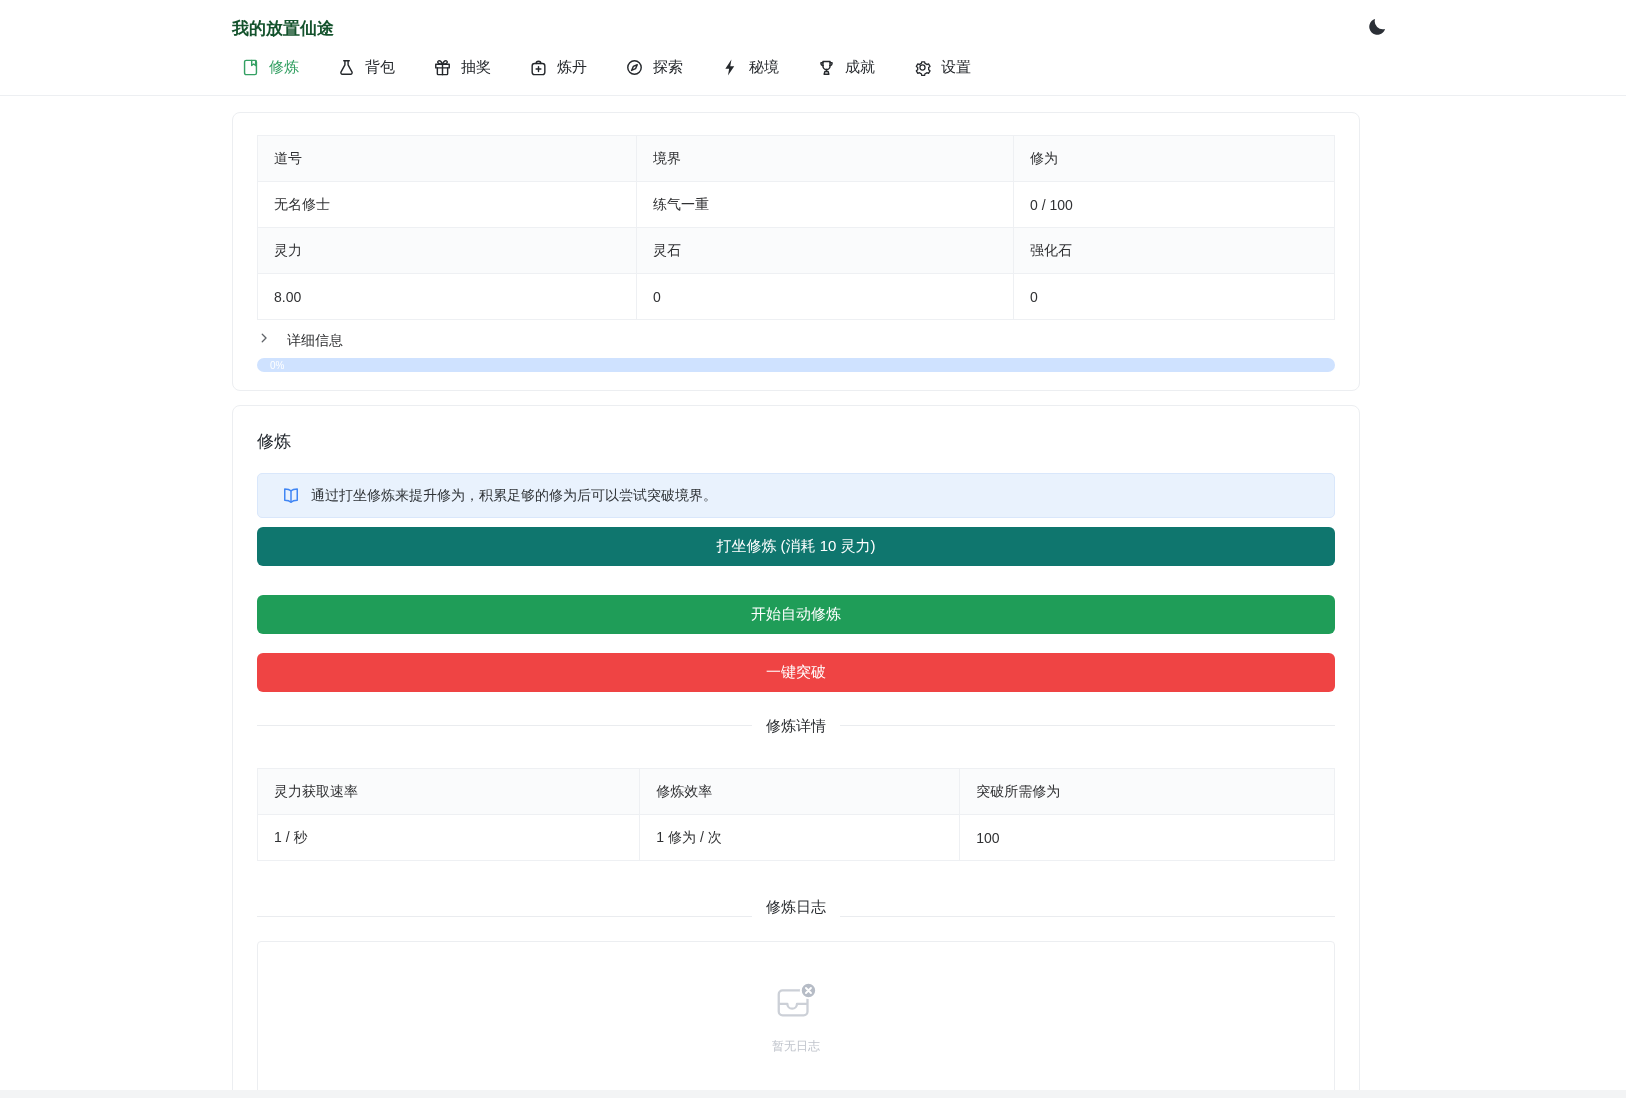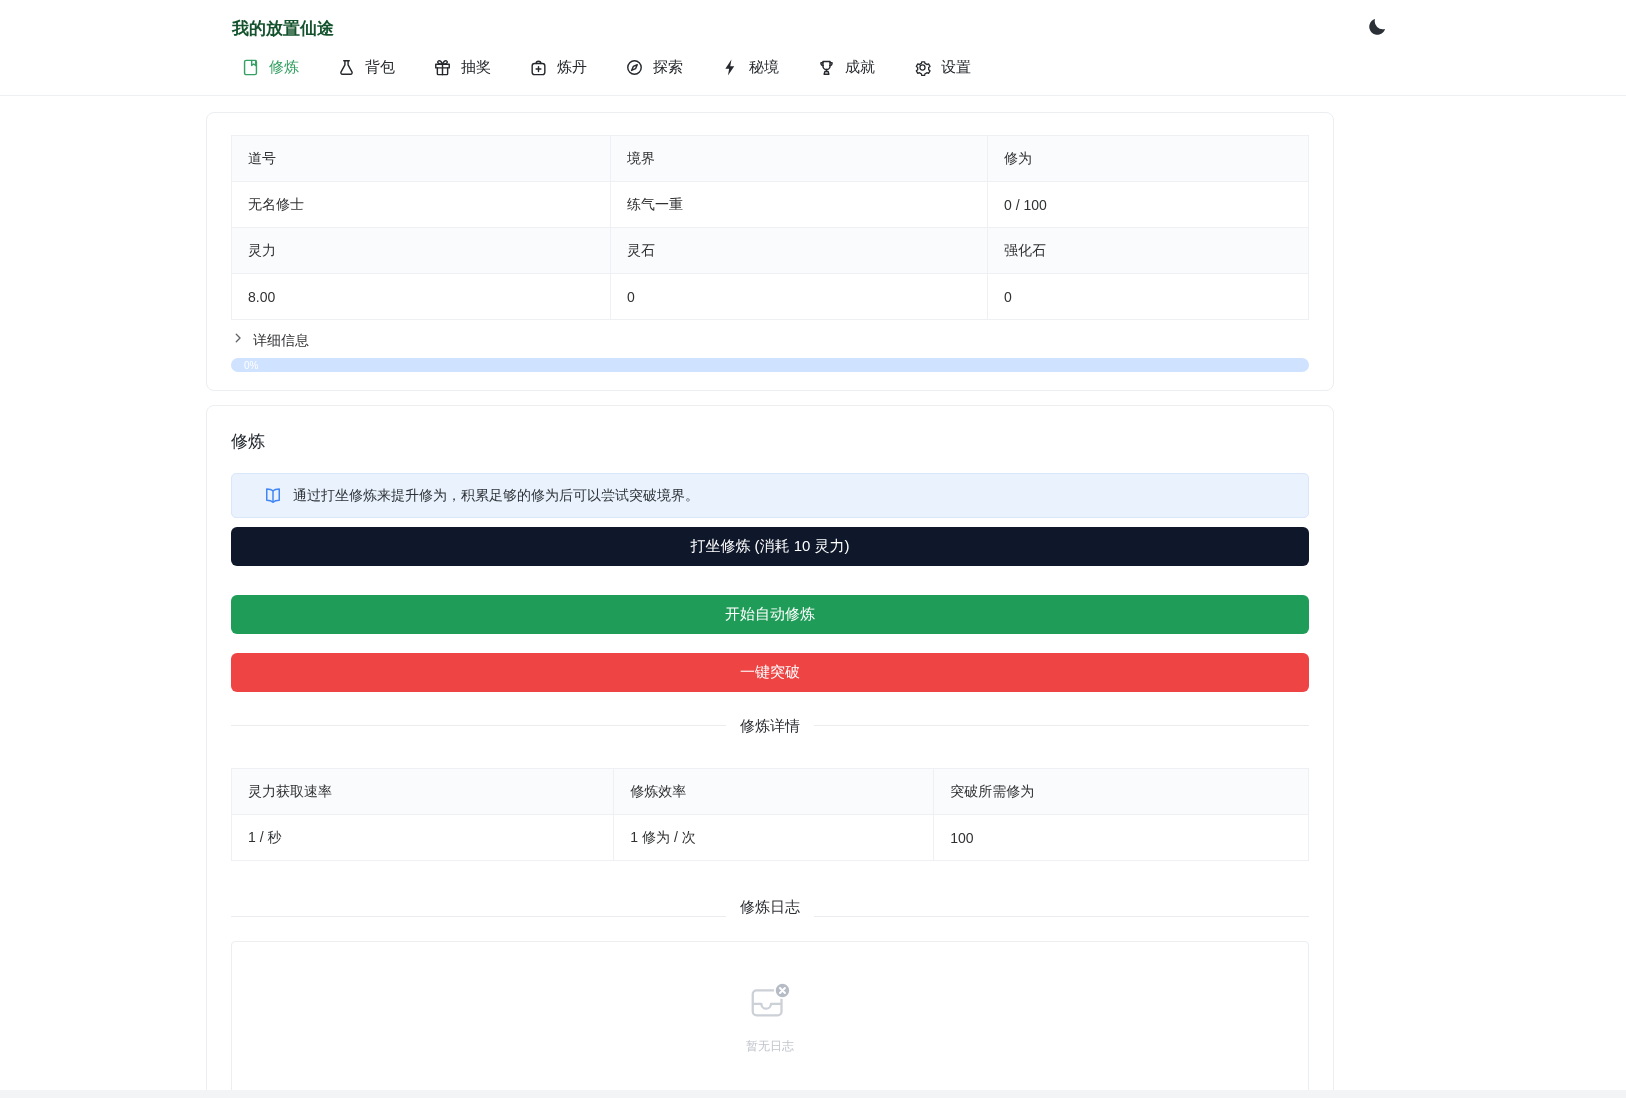--- a/index.html
+++ b/index.html
@@ -11,52 +11,52 @@
   .app-title { position:absolute; left:232px; top:17px; font-size:17px; font-weight:600; color:#14532d; }
   .nav { position:absolute; left:241px; top:58px; display:flex; gap:38px; }
   .tab { display:flex; align-items:center; gap:9px; font-size:15px; color:#25282c; cursor:pointer; white-space:nowrap; }
   .tab .ticon { width:19px; height:19px; display:inline-flex; }
   .tab .ticon svg { width:19px; height:19px; }
   .tab.active { color:#34a063; }
   .theme-toggle { position:absolute; left:1366px; top:16px; width:22px; height:22px; cursor:pointer; }
   .theme-toggle svg { width:22px; height:22px; }
 
   
-  .card { position:absolute; left:206px; width:1128px; background:#fff;
+  .card { position:absolute; left:232px; width:1128px; background:#fff;
     border:1px solid #eceef1; border-radius:8px; }
   .card-stats { top:112px; height:279px; padding:22px 24px; }
   .card-cult  { top:405px; height:800px; padding:24px; }
 
   
   table.info { width:100%; border-collapse:collapse; font-size:14px; table-layout:fixed; }
   table.info th, table.info td { border:1px solid #eef0f3; height:46px; padding:0 16px;
     text-align:left; font-weight:400; color:#303133; }
   table.info th { background:#fafbfc; }
   .t1 col:nth-child(1){width:35.2%} .t1 col:nth-child(2){width:35%} .t1 col:nth-child(3){width:29.8%}
   .t2 col:nth-child(1){width:35.5%} .t2 col:nth-child(2){width:29.7%} .t2 col:nth-child(3){width:34.8%}
 
   
-  .details-toggle { margin-top:10px; display:inline-flex; align-items:center; gap:8px;
+  .details-toggle { margin-top:10px; display:inline-flex; align-items:center; gap:16px;
     font-size:14px; color:#303133; cursor:pointer; line-height:20px; }
   .details-toggle svg { width:14px; height:14px; }
   .progress { margin-top:8px; height:14px; border-radius:7px; background:#cfe2ff; overflow:hidden;
     display:flex; align-items:center; padding-left:13px; font-size:10px; color:#fff; position:relative; }
   .progress-fill { position:absolute; left:0; top:0; bottom:0; background:#4a90f4; }
   .progress span { position:relative; }
 
   
   .section-title { font-size:17px; font-weight:500; color:#24292f; line-height:24px; }
   .alert { margin-top:19px; height:45px; background:#e9f2fd; border:1px solid #d9e7fb;
-    border-radius:5px; display:flex; align-items:center; gap:10px; padding:0 31px;
+    border-radius:5px; display:flex; align-items:center; gap:10px; padding:0 23px;
     font-size:14px; color:#2f3337; }
   .alert .aicon { display:inline-flex; } .alert svg { width:20px; height:20px; }
 
   .btn { display:block; width:100%; height:39px; border:none; border-radius:6px; color:#fff;
     font-size:15px; font-family:inherit; cursor:pointer; }
-  .btn-meditate { margin-top:9px;  background:#0f172a; }
+  .btn-meditate { margin-top:9px;  background:#0f766e; }
   .btn-auto     { margin-top:29px; background:#1f9d58; }
   .btn-break    { margin-top:19px; background:#ef4444; }
 
   .divider { display:flex; align-items:center; font-size:15px; color:#2c2f33; line-height:21px; }
   .divider::before,.divider::after { content:""; flex:1; height:1px; background:#eaecef; }
   .divider span { padding:0 14px; }
   .divider-details { margin:23px 0 32px; }
   .divider-log     { margin:35px 0 24px;align-items:flex-end; }
 
   .empty-box { border:1px solid #eceef1; border-radius:4px; height:220px;

